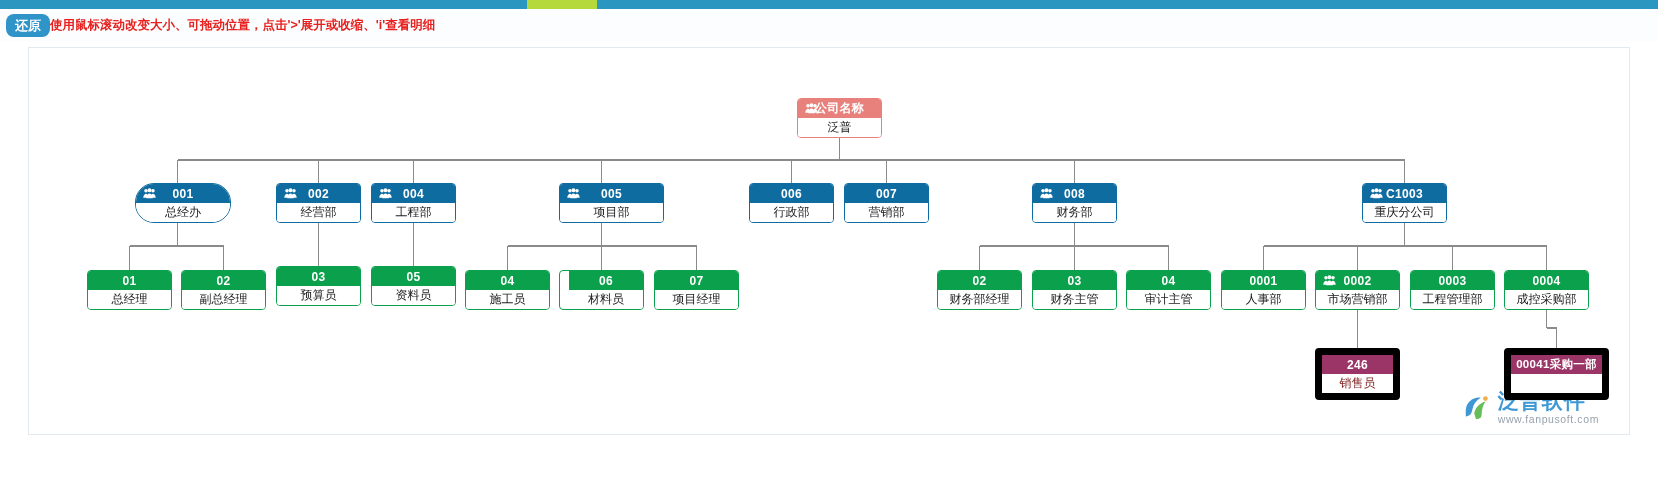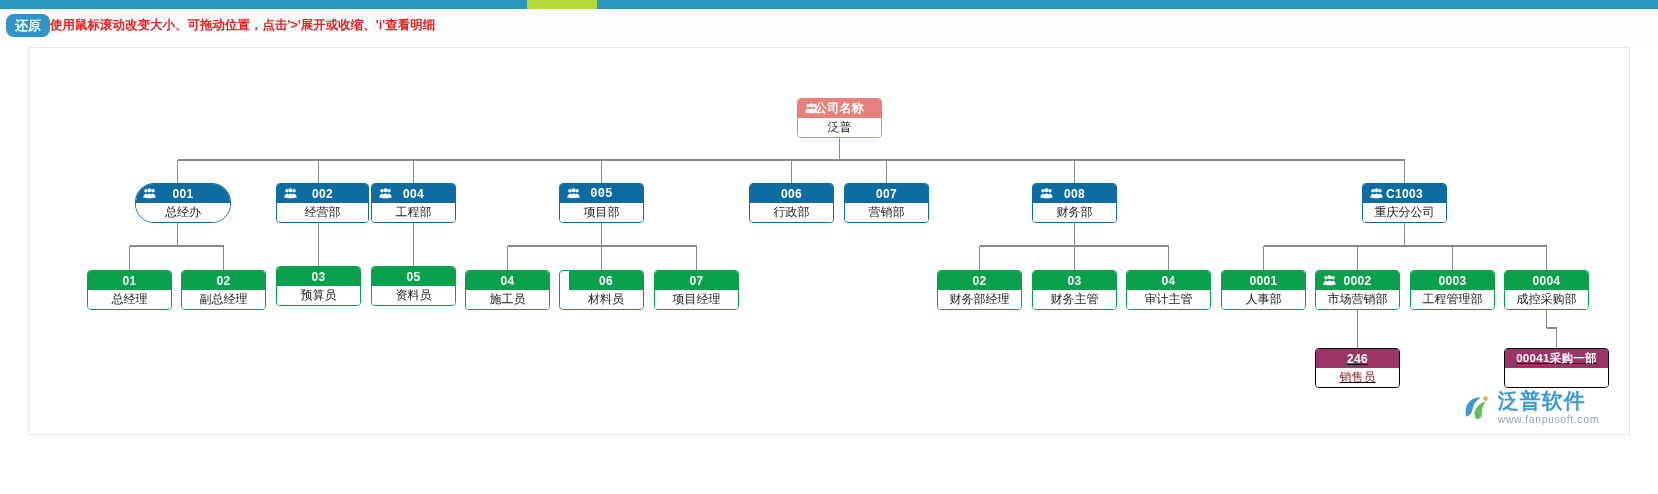--- a/index.html
+++ b/index.html
@@ -99,21 +99,21 @@
   .node.blue  .body { border-top: none; color:#1a1a1a; }
 
   .node.green { border: 1px solid #0ba04b; }
   .node.green .hdr { background: #0ba04b; }
   .node.green .body { color:#1a1a1a; }
 
   .node.salmon { border: 1px solid #e8817c; }
   .node.salmon .hdr { background: #e8817c; }
   .node.salmon .body { color:#1a1a1a; }
 
-  .node.purple { border: 1px solid #000000; text-decoration: underline; }
+  .node.purple { border: 7px solid #000000; }
   .node.purple .hdr { background: #9c3567; }
   .node.purple .body { color:#7f1d1d; }
 
   .node.purple.wide .hdr { font-size: 11.5px; }
 
   
   .footer-logo {
     position: absolute;
     right: 30px; bottom: 10px;
     display: flex;
@@ -217,21 +217,21 @@
                 <circle cx="18.5" cy="5" r="3.2" fill="#ffffff"></circle>
                 <circle cx="12" cy="4.2" r="3.6" fill="#ffffff"></circle>
                 <path d="M0.5 18 C0.5 12.5, 4 10.5, 5.5 10.5 C7 10.5, 10.5 12.5, 10.5 18 Z" fill="#ffffff"></path>
                 <path d="M13.5 18 C13.5 12.5, 17 10.5, 18.5 10.5 C20 10.5, 23.5 12.5, 23.5 18 Z" fill="#ffffff"></path>
                 <path d="M6 19 C6 12.8, 9.5 10, 12 10 C14.5 10, 18 12.8, 18 19 Z" fill="#ffffff"></path>
               </svg></span>
             <span>001</span>
           </div>
           <div class="body">总经办</div>
         </div>
-        <div class="node blue" style="left: 247px; top: 135px; width: 93px;">
+        <div class="node blue" style="left: 247px; top: 135px; width: 85px;">
           <div class="hdr">
             <span class="ico"><svg viewBox="0 0 24 20" xmlns="http://www.w3.org/2000/svg">
                 <circle cx="5.5" cy="5" r="3.2" fill="#ffffff"></circle>
                 <circle cx="18.5" cy="5" r="3.2" fill="#ffffff"></circle>
                 <circle cx="12" cy="4.2" r="3.6" fill="#ffffff"></circle>
                 <path d="M0.5 18 C0.5 12.5, 4 10.5, 5.5 10.5 C7 10.5, 10.5 12.5, 10.5 18 Z" fill="#ffffff"></path>
                 <path d="M13.5 18 C13.5 12.5, 17 10.5, 18.5 10.5 C20 10.5, 23.5 12.5, 23.5 18 Z" fill="#ffffff"></path>
                 <path d="M6 19 C6 12.8, 9.5 10, 12 10 C14.5 10, 18 12.8, 18 19 Z" fill="#ffffff"></path>
               </svg></span>
             <span>002</span>
@@ -245,21 +245,21 @@
                 <circle cx="18.5" cy="5" r="3.2" fill="#ffffff"></circle>
                 <circle cx="12" cy="4.2" r="3.6" fill="#ffffff"></circle>
                 <path d="M0.5 18 C0.5 12.5, 4 10.5, 5.5 10.5 C7 10.5, 10.5 12.5, 10.5 18 Z" fill="#ffffff"></path>
                 <path d="M13.5 18 C13.5 12.5, 17 10.5, 18.5 10.5 C20 10.5, 23.5 12.5, 23.5 18 Z" fill="#ffffff"></path>
                 <path d="M6 19 C6 12.8, 9.5 10, 12 10 C14.5 10, 18 12.8, 18 19 Z" fill="#ffffff"></path>
               </svg></span>
             <span>004</span>
           </div>
           <div class="body">工程部</div>
         </div>
-        <div class="node blue" style="left: 530px; top: 135px; width: 85px; font-family: Liberation Mono, monospace;">
+        <div class="node blue" style="left: 530px; top: 135px; width: 105px;">
           <div class="hdr">
             <span class="ico"><svg viewBox="0 0 24 20" xmlns="http://www.w3.org/2000/svg">
                 <circle cx="5.5" cy="5" r="3.2" fill="#ffffff"></circle>
                 <circle cx="18.5" cy="5" r="3.2" fill="#ffffff"></circle>
                 <circle cx="12" cy="4.2" r="3.6" fill="#ffffff"></circle>
                 <path d="M0.5 18 C0.5 12.5, 4 10.5, 5.5 10.5 C7 10.5, 10.5 12.5, 10.5 18 Z" fill="#ffffff"></path>
                 <path d="M13.5 18 C13.5 12.5, 17 10.5, 18.5 10.5 C20 10.5, 23.5 12.5, 23.5 18 Z" fill="#ffffff"></path>
                 <path d="M6 19 C6 12.8, 9.5 10, 12 10 C14.5 10, 18 12.8, 18 19 Z" fill="#ffffff"></path>
               </svg></span>
             <span>005</span>

